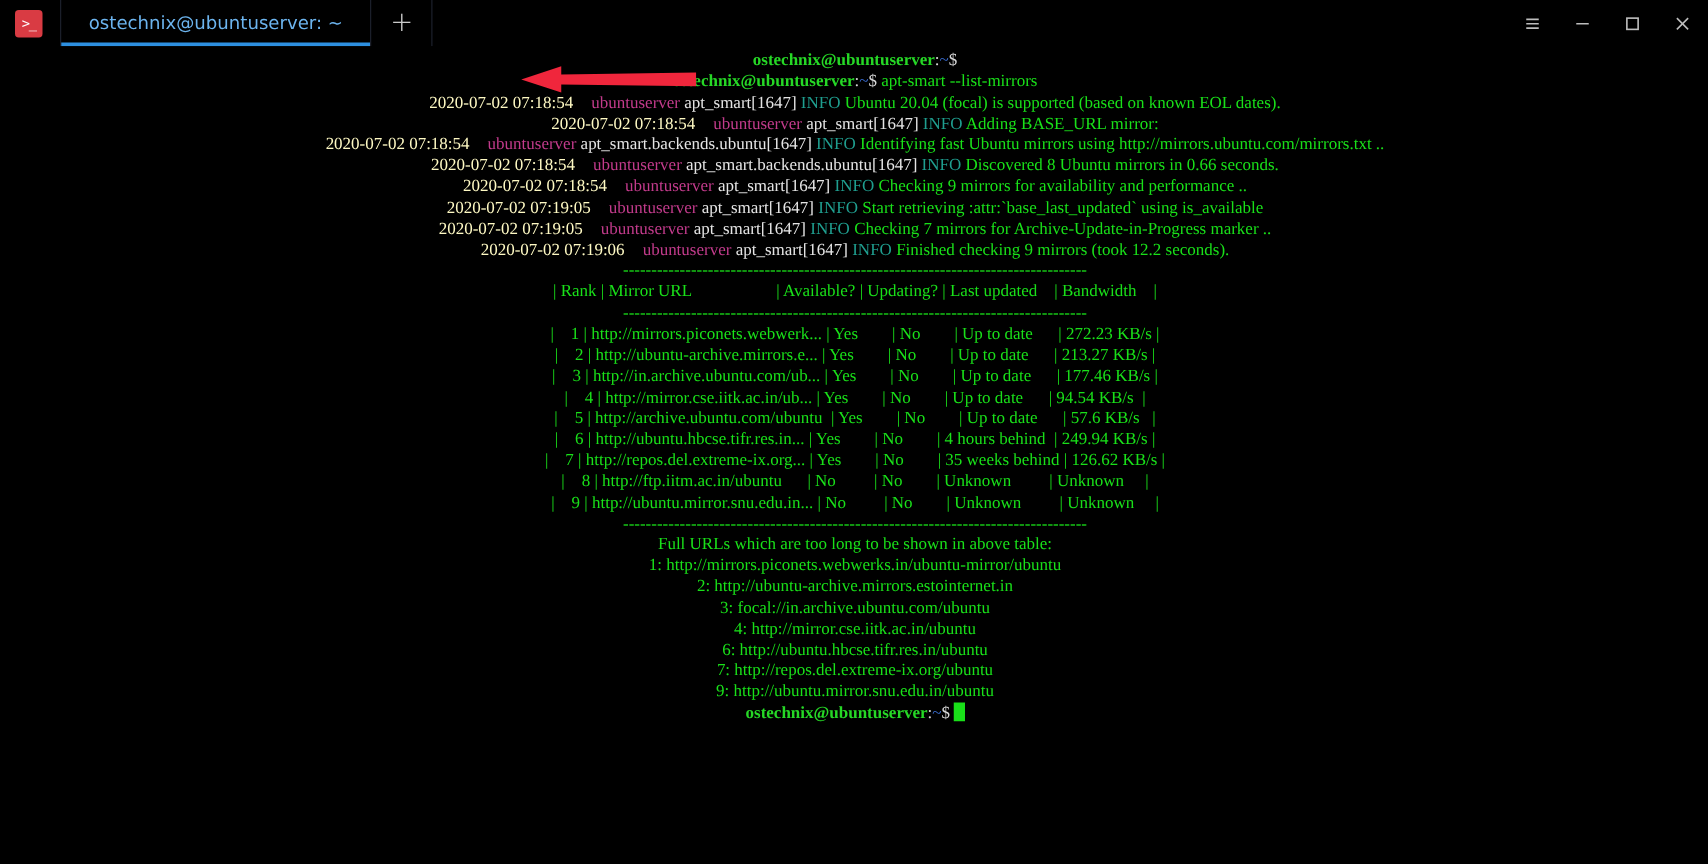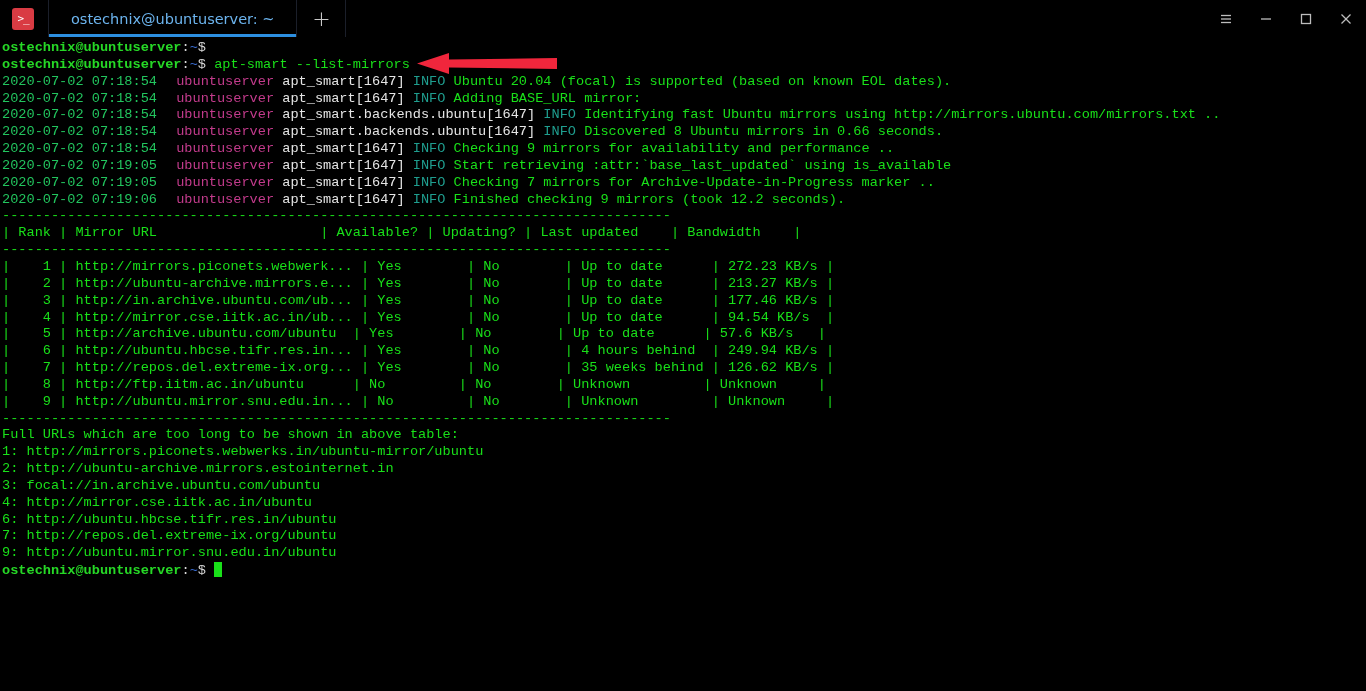--- a/index.html
+++ b/index.html
@@ -118,33 +118,34 @@
 
   
   .terminal {
     position: relative;
     background: #000000;
     padding: 3px 0 0 2px;
     height: 654px;
     box-sizing: border-box;
   }
   .line {
-    font-family: Liberation Mono, monospace;
+    font-family: Liberation Serif, serif;
     font-size: 13.6px;
     line-height: 16.85px;
     white-space: pre;
     color: #18e018;
     height: 16.85px;
+    text-align: center;
   }
 
   
   .c-green   { color: #19e019; }
   .c-white   { color: #d8d8d8; }
   .c-blue    { color: #3b6fd6; }
-  .c-yellow  { color: #22c55e; }
+  .c-yellow  { color: #fef9c3; }
   .c-magenta { color: #c33b8c; margin-left: 11px; }
   .c-cyan    { color: #e5e5e5; }
   .c-teal    { color: #1f9e8f; }
   .c-promptuser { color: #26d826; font-weight: bold; }
 
   .cursor {
     display: inline-block;
     width: 8.2px;
     height: 15px;
     background: #19e019;

